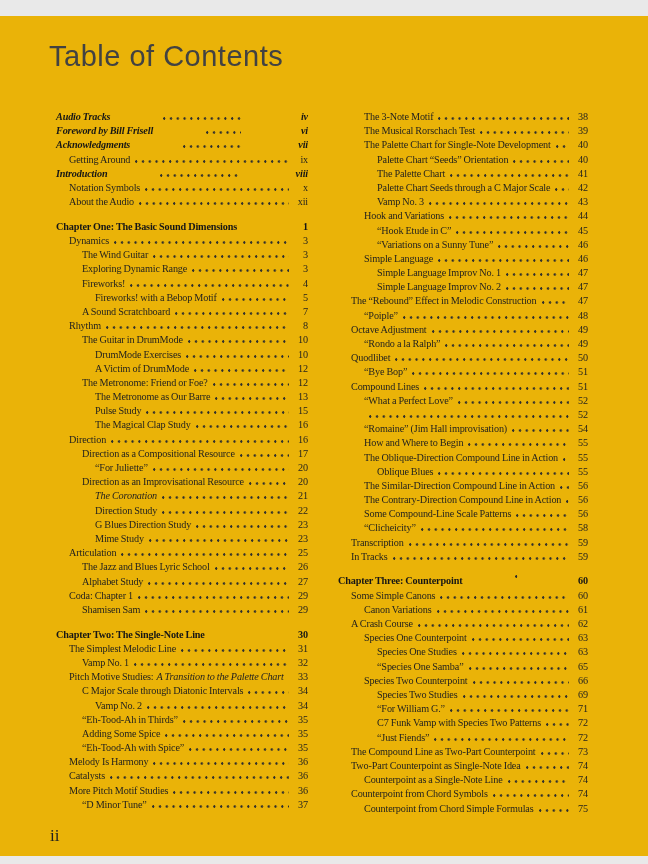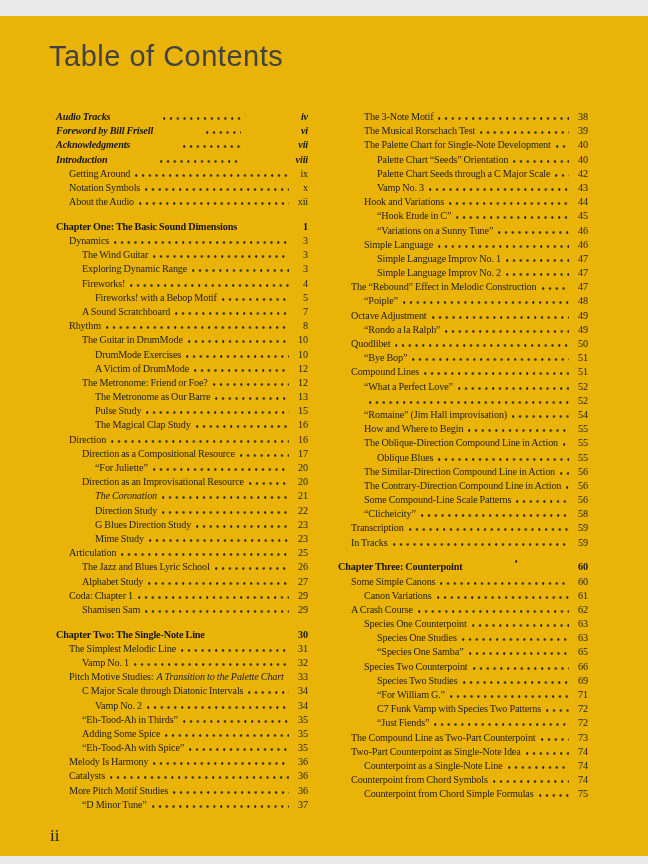--- a/index.html
+++ b/index.html
@@ -81,33 +81,33 @@
     <span class="leader"></span>
     <span class="pg">vi</span>
   </div>
 
   <div class="row lvl-0 bold-italic">
     <span class="label"><span class="lbl-main">Acknowledgments</span></span>
     <span class="leader"></span>
     <span class="pg">vii</span>
   </div>
 
+  <div class="row lvl-1">
+    <span class="label"><span class="lbl-main">Getting Around</span></span>
+    <span class="leader"></span>
+    <span class="pg">ix</span>
+  </div>
+
   <div class="row lvl-0 bold-italic">
     <span class="label"><span class="lbl-main">Introduction</span></span>
     <span class="leader"></span>
     <span class="pg">viii</span>
   </div>
 
   <div class="row lvl-1">
-    <span class="label"><span class="lbl-main">Getting Around</span></span>
-    <span class="leader"></span>
-    <span class="pg">ix</span>
-  </div>
-
-  <div class="row lvl-1">
     <span class="label"><span class="lbl-main">Notation Symbols</span></span>
     <span class="leader"></span>
     <span class="pg">x</span>
   </div>
 
   <div class="row lvl-1">
     <span class="label"><span class="lbl-main">About the Audio</span></span>
     <span class="leader"></span>
     <span class="pg">xii</span>
   </div>
@@ -377,20 +377,25 @@
     <span class="leader"></span>
     <span class="pg">40</span>
   </div>
 
   <div class="row lvl-3">
     <span class="label"><span class="lbl-main">Palette Chart “Seeds” Orientation</span></span>
     <span class="leader"></span>
     <span class="pg">40</span>
   </div>
 
+  <div class="row lvl-3">
+    <span class="label"><span class="lbl-main">The Palette Chart</span></span>
+    <span class="leader"></span>
+    <span class="pg">41</span>
+  </div>
 
   <div class="row lvl-3">
     <span class="label"><span class="lbl-main">Palette Chart Seeds through a C Major Scale</span></span>
     <span class="leader"></span>
     <span class="pg">42</span>
   </div>
 
   <div class="row lvl-3">
     <span class="label"><span class="lbl-main">Vamp No. 3</span></span>
     <span class="leader"></span>

